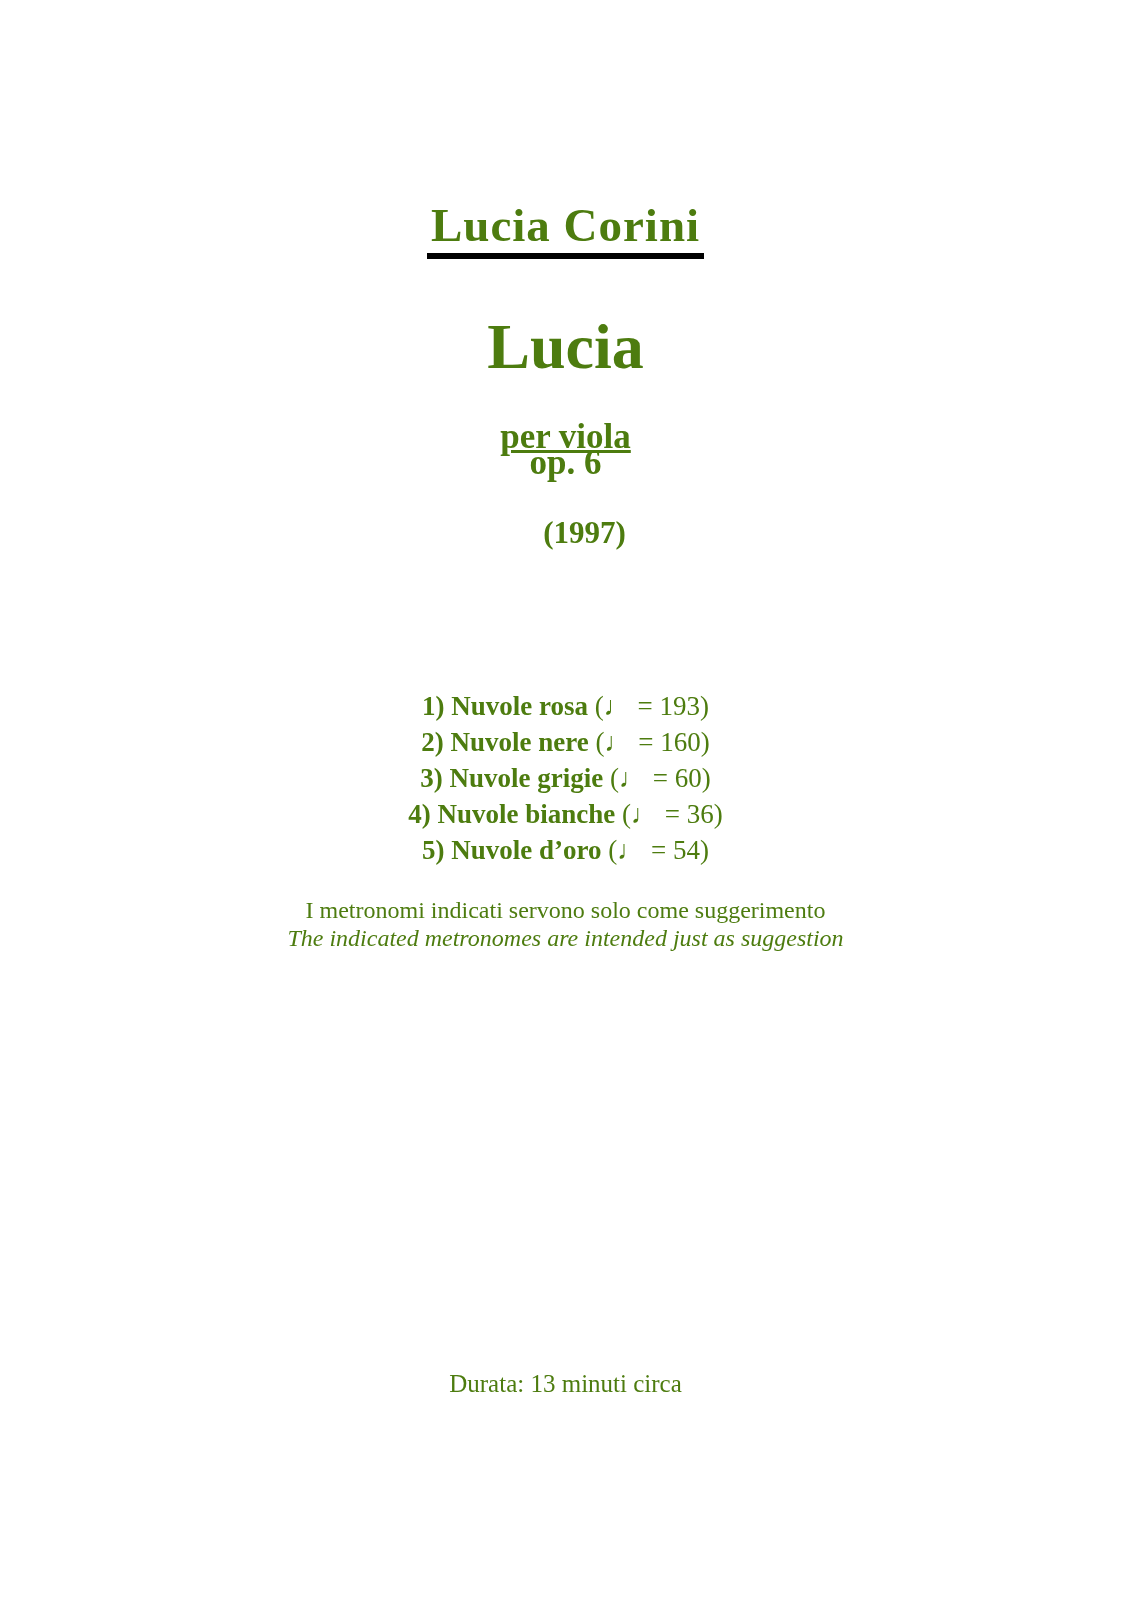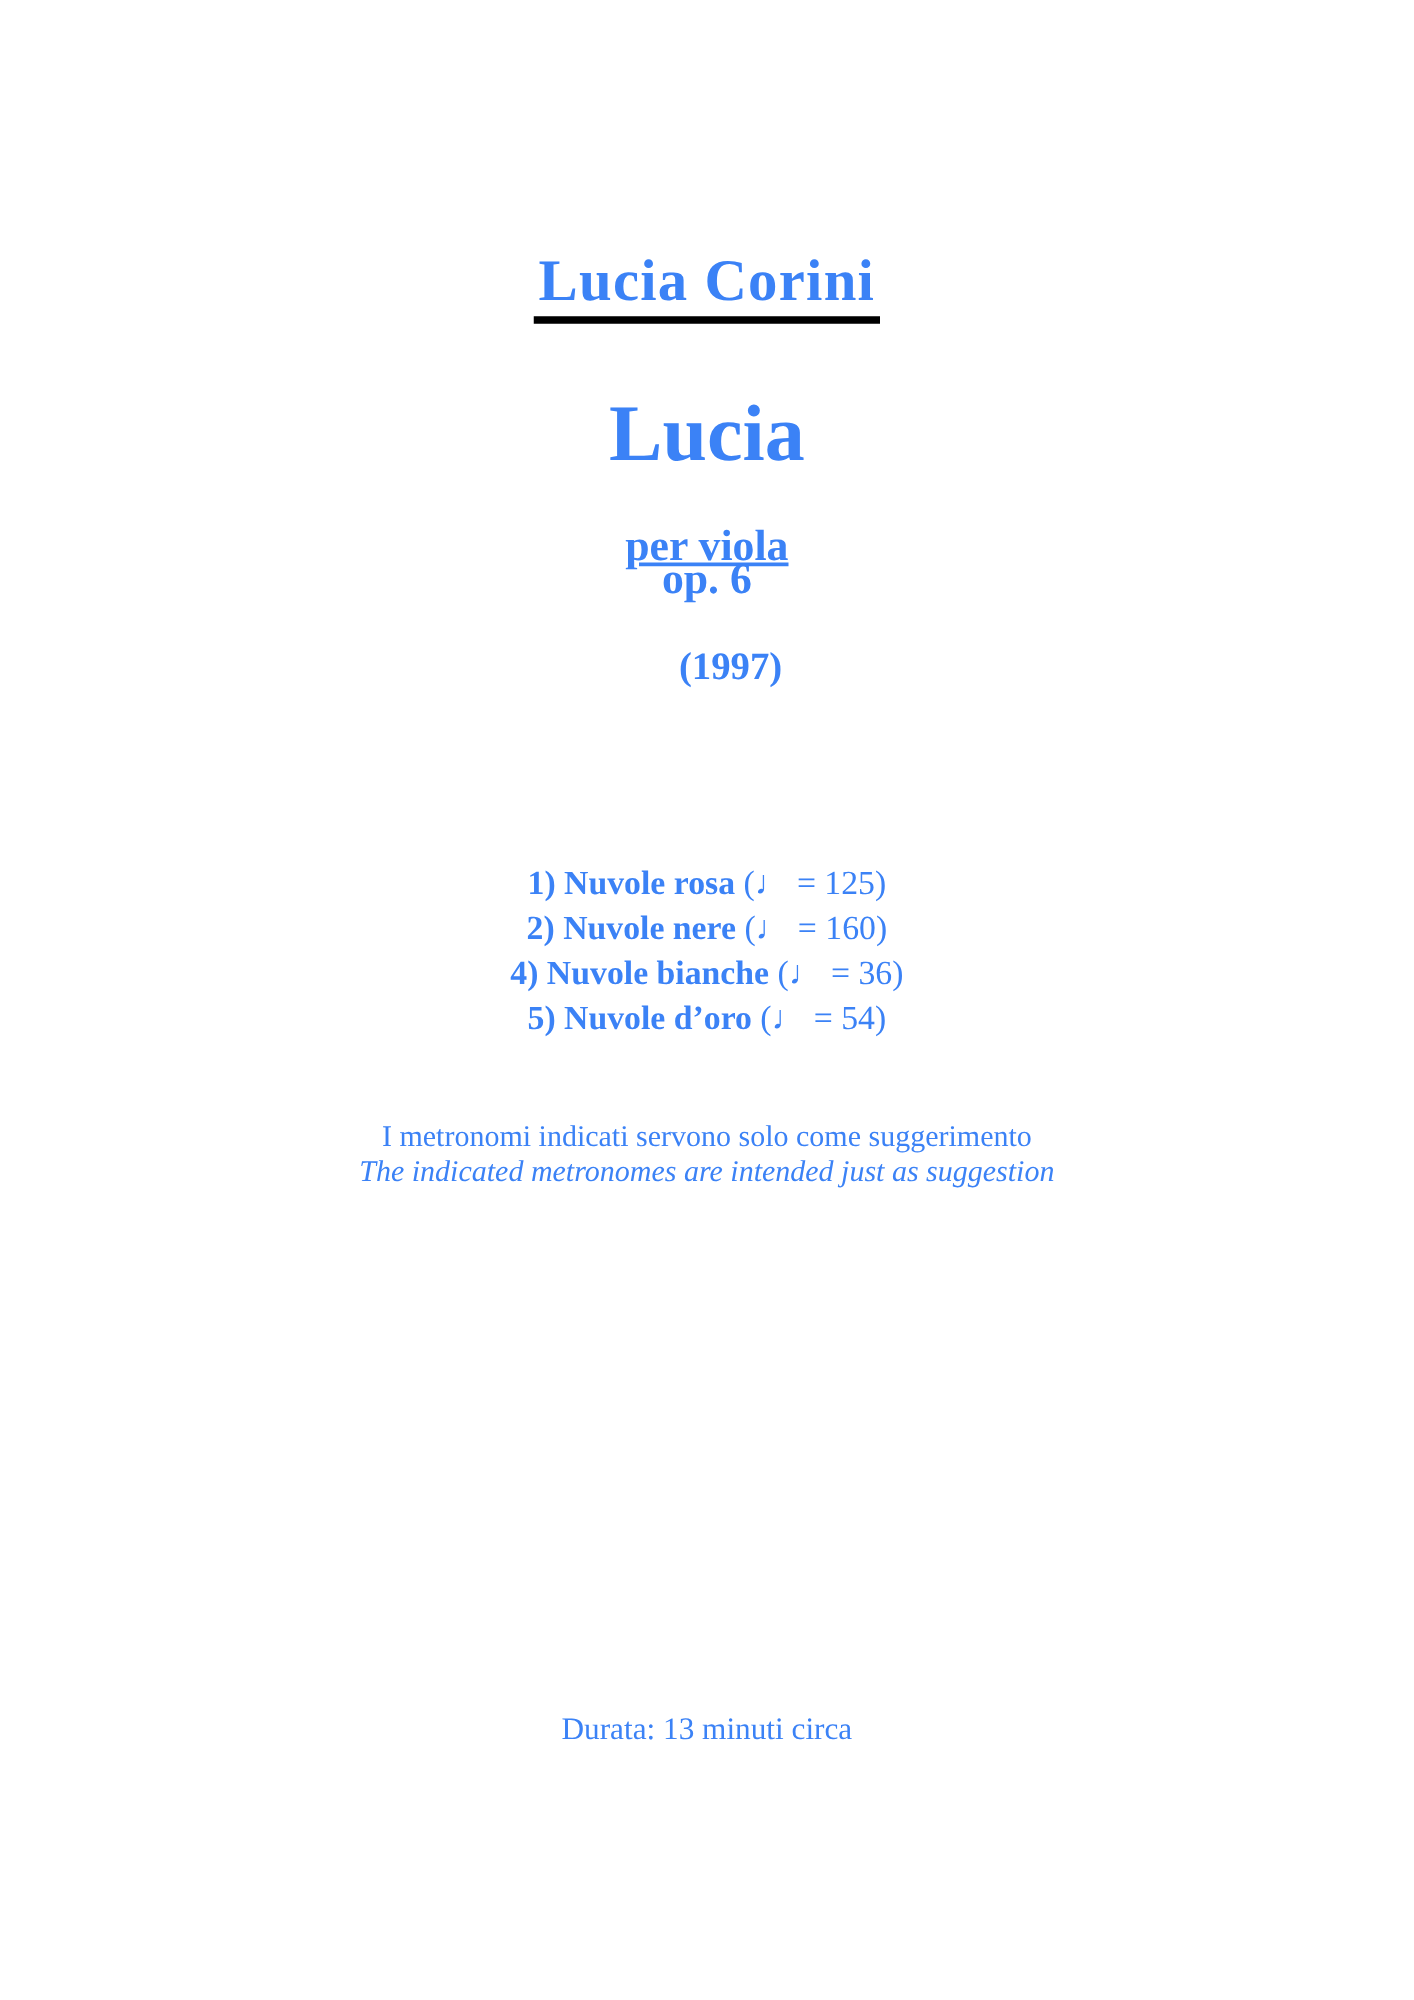--- a/index.html
+++ b/index.html
@@ -6,21 +6,21 @@
     margin: 0;
     padding: 0;
     background: #888;
   }
   .page {
     position: relative;
     width: 1131px;
     height: 1600px;
     margin: 0 auto;
     background: #ffffff;
-    color: #3b82f6;
+    color: #4d7c0f;
     font-family: "Liberation Serif", "DejaVu Serif", serif;
     overflow: hidden;
   }
   .centered-block {
     position: absolute;
     left: 0;
     width: 100%;
     text-align: center;
   }
   .composer {
@@ -98,25 +98,29 @@
 
   <div class="centered-block work-subtitle">per viola</div>
 
   <div class="centered-block opus">op. 6</div>
 
   <div class="centered-block year">(1997)</div>
 
   <div class="centered-block movements">
     <div class="movement-line">
       <span class="movement-label">1) Nuvole rosa</span>
-      <span class="movement-tempo">(♩ = 125)</span>
+      <span class="movement-tempo">(♩ = 193)</span>
     </div>
     <div class="movement-line">
       <span class="movement-label">2) Nuvole nere</span>
       <span class="movement-tempo">(♩ = 160)</span>
+    </div>
+    <div class="movement-line">
+      <span class="movement-label">3) Nuvole grigie</span>
+      <span class="movement-tempo">(♩ = 60)</span>
     </div>
     <div class="movement-line">
       <span class="movement-label">4) Nuvole bianche</span>
       <span class="movement-tempo">(♩ = 36)</span>
     </div>
     <div class="movement-line">
       <span class="movement-label">5) Nuvole d’oro</span>
       <span class="movement-tempo">(♩ = 54)</span>
     </div>
   </div>

